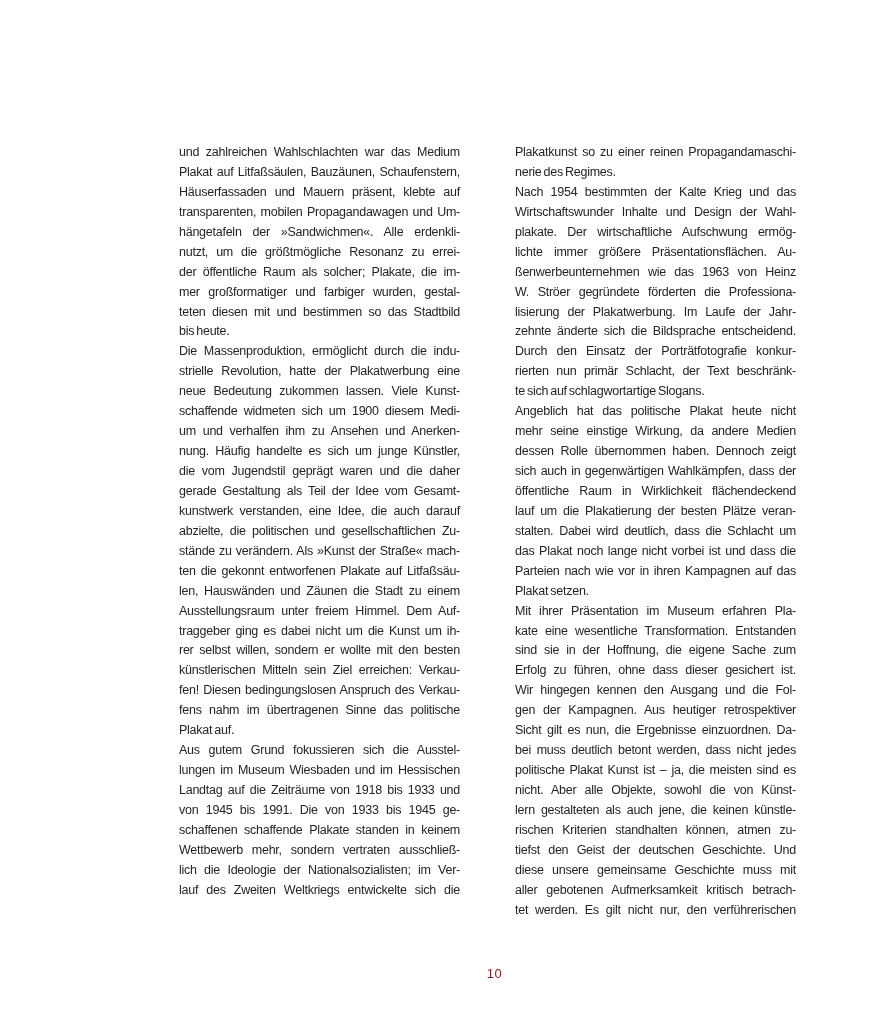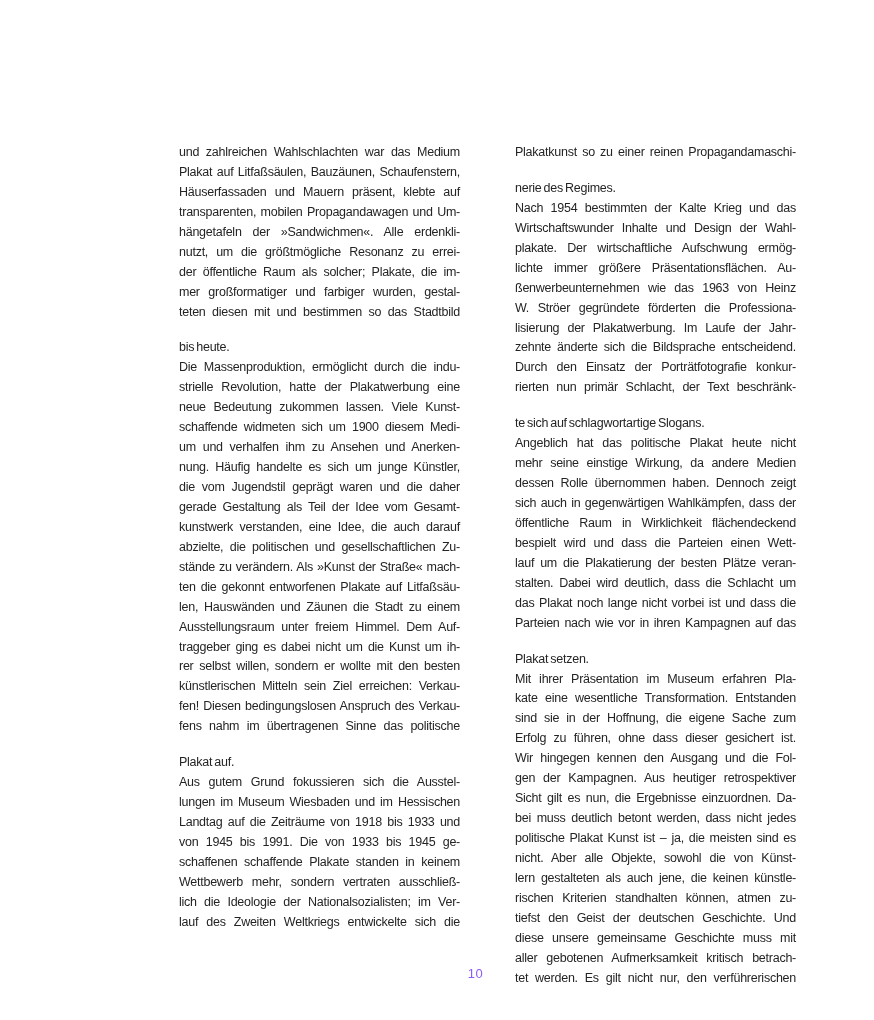--- a/index.html
+++ b/index.html
@@ -38,29 +38,28 @@
   .paragraph {
     margin: 0;
   }
   .line {
     height: 19.95px;
     text-align: justify;
     text-align-last: justify;
   }
   .line.last {
     text-align-last: left;
-    margin-top: 16px;
   }
   .folio {
     position: absolute;
-    left: 167px;
+    left: 186px;
     top: 964px;
     width: 617px;
     text-align: center;
-    color: #8b5cf6;
+    color: #7f1d1d;
     font-size: 13px;
     line-height: 19.95px;
     letter-spacing: 0.5px;
   }
 </style>
 </head>
 <body>
 
 <div class="page">
   <main class="text-block">
@@ -127,21 +126,20 @@
           <div class="line">Durch den Einsatz der Porträtfotografie konkur-</div>
           <div class="line">rierten nun primär Schlacht, der Text beschränk-</div>
           <div class="line last">te sich auf schlagwortartige Slogans.</div>
         </div>
         <div class="paragraph">
           <div class="line">Angeblich hat das politische Plakat heute nicht</div>
           <div class="line">mehr seine einstige Wirkung, da andere Medien</div>
           <div class="line">dessen Rolle übernommen haben. Dennoch zeigt</div>
           <div class="line">sich auch in gegenwärtigen Wahlkämpfen, dass der</div>
           <div class="line">öffentliche Raum in Wirklichkeit flächendeckend</div>
-          <div class="line">bespielt wird und dass die Parteien einen Wett-</div>
           <div class="line">lauf um die Plakatierung der besten Plätze veran-</div>
           <div class="line">stalten. Dabei wird deutlich, dass die Schlacht um</div>
           <div class="line">das Plakat noch lange nicht vorbei ist und dass die</div>
           <div class="line">Parteien nach wie vor in ihren Kampagnen auf das</div>
           <div class="line last">Plakat setzen.</div>
         </div>
         <div class="paragraph">
           <div class="line">Mit ihrer Präsentation im Museum erfahren Pla-</div>
           <div class="line">kate eine wesentliche Transformation. Entstanden</div>
           <div class="line">sind sie in der Hoffnung, die eigene Sache zum</div>

